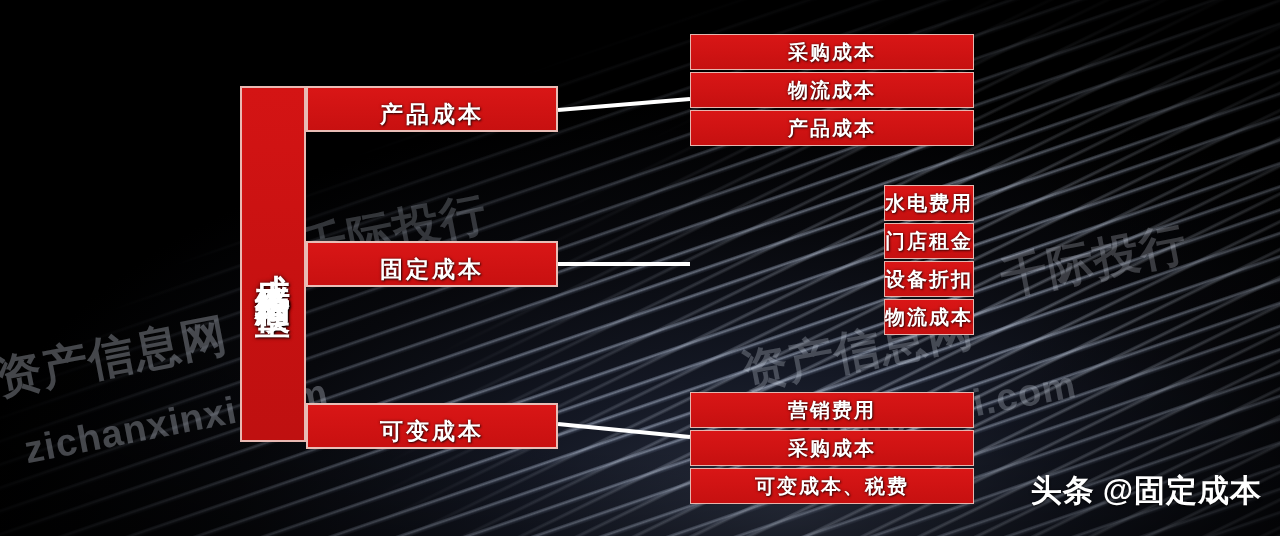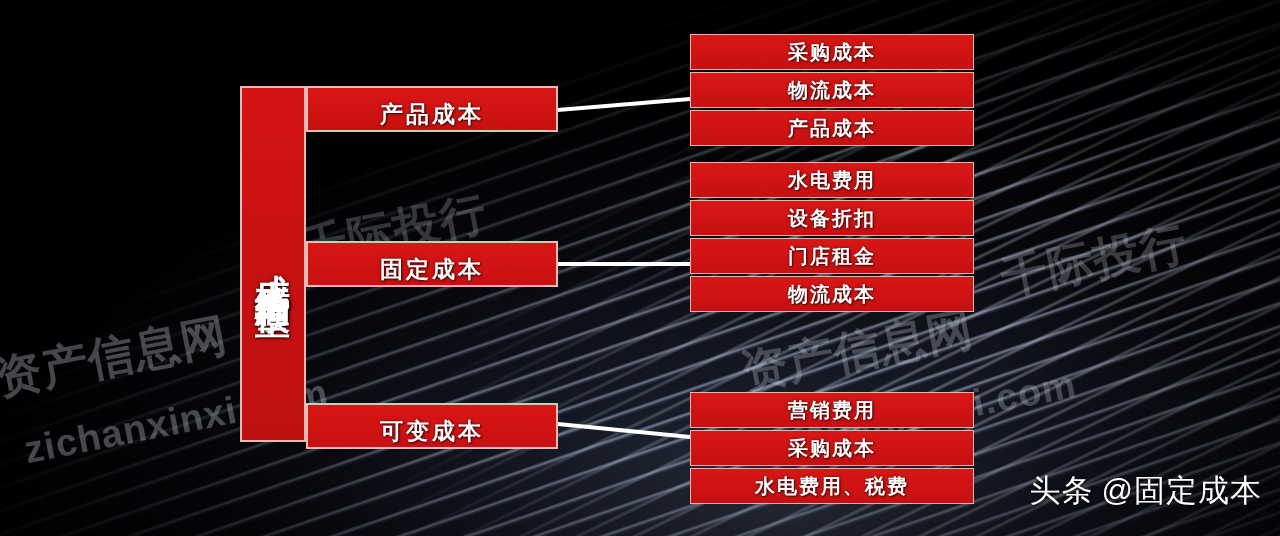--- a/index.html
+++ b/index.html
@@ -166,34 +166,34 @@
     justify-content: center;
   }
   .leaf .lbl {
     color: #fff;
     font-size: 20px;
     font-weight: 700;
     letter-spacing: 2px;
     text-shadow: 0 0 3px rgba(0,0,0,0.5), 1px 1px 2px rgba(0,0,0,0.6);
   }
   .grp-0 { top: 34px; }
-  .grp-1 { top: 162px; }
+  .grp-1 { top: 185px; align-items: flex-end; }
   .grp-2 { top: 392px; }
 
   
   .brand {
     position: absolute;
     right: 18px;
     bottom: 24px;
     display: flex;
     align-items: flex-start;
     gap: 8px;
     color: #ffffff;
     font-size: 31px;
-    font-weight: 400;
+    font-weight: 700;
     letter-spacing: 1px;
     text-shadow: 0 1px 3px rgba(0,0,0,0.85);
   }
 </style>
 </head>
 <body>
 
 <div id="stage">
 
   <div class="bg-base"></div>
@@ -238,39 +238,39 @@
     <div class="leaf">
       <span class="lbl">产品成本</span>
     </div>
   </div>
 
   <div class="leaf-group grp-1">
     <div class="leaf">
       <span class="lbl">水电费用</span>
     </div>
     <div class="leaf">
+      <span class="lbl">门店租金</span>
+    </div>
+    <div class="leaf">
       <span class="lbl">设备折扣</span>
     </div>
     <div class="leaf">
-      <span class="lbl">门店租金</span>
-    </div>
-    <div class="leaf">
       <span class="lbl">物流成本</span>
     </div>
   </div>
 
   <div class="leaf-group grp-2">
     <div class="leaf">
       <span class="lbl">营销费用</span>
     </div>
     <div class="leaf">
       <span class="lbl">采购成本</span>
     </div>
     <div class="leaf">
-      <span class="lbl">水电费用、税费</span>
+      <span class="lbl">可变成本、税费</span>
     </div>
   </div>
 
   <div class="brand">
     <span>头条</span>
     <span>@固定成本</span>
   </div>
 
 </div>
 

